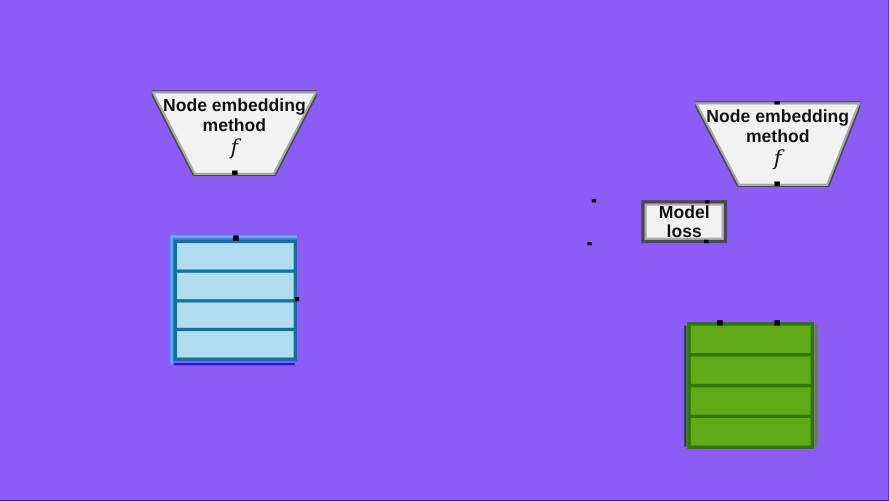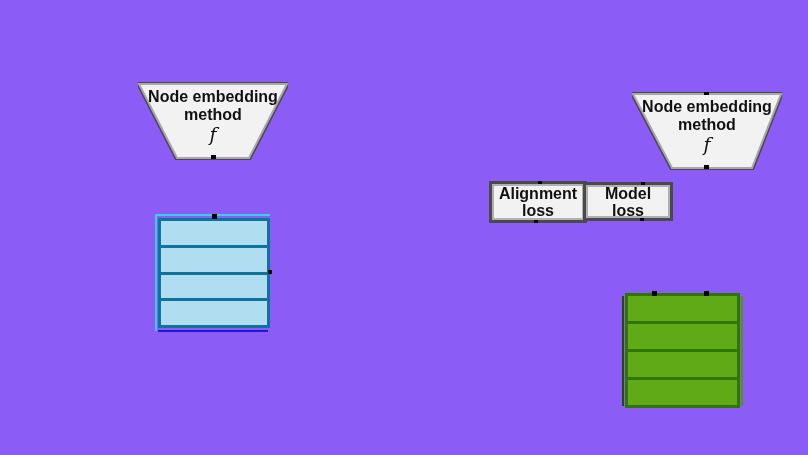--- a/index.html
+++ b/index.html
@@ -57,21 +57,21 @@
   .loss-box {
     position: absolute; box-sizing: border-box;
     background: #f2f2f2;
     border: 2px solid #b0b0b0;
     outline: 3px solid #4a4a4a;
     display: flex; align-items: center; justify-content: center;
     text-align: center; color: #111;
     font-size: 16px; font-weight: bold; line-height: 17px;
   }
   #alignment-loss-box { left: 492px; top: 184px; width: 92px; height: 36px; }
-  #model-loss-box     { left: 586px; top: 185px; width: 84px; height: 33px; }
+  #model-loss-box     { left: 586px; top: 185px; width: 72px; height: 33px; }
 
   
   .tick { position: absolute; background: #000; }
 </style>
 </head>
 <body>
 
 <div id="canvas">
 
   <svg class="funnel-svg" style="left:138px; top:82px;" viewBox="0 0 150 78" xmlns="http://www.w3.org/2000/svg">
@@ -87,23 +87,20 @@
   <svg class="funnel-svg" style="left:632px; top:92px;" viewBox="0 0 150 78" xmlns="http://www.w3.org/2000/svg">
     <polygon class="funnel-outer" points="1,2 149,2 120,76 40,76"></polygon>
     <polygon class="funnel-main" points="1,2 149,2 120,76 40,76"></polygon>
   </svg>
   <div class="funnel-label" style="left:632px; top:94px;">
     <span>Node embedding</span>
     <span>method</span>
     <span class="funnel-symbol">f</span>
   </div>
 
-  <div class="loss-box" id="alignment-loss-box">
-    <span>Alignment loss</span>
-  </div>
   <div class="loss-box" id="model-loss-box">
     <span>Model loss</span>
   </div>
 
   <div class="accent acc-cyan-v"></div>
   <div class="accent acc-cyan-h"></div>
   <div class="matrix matrix-blue">
       <div class="mrow"></div>
       <div class="mrow"></div>
       <div class="mrow"></div>

